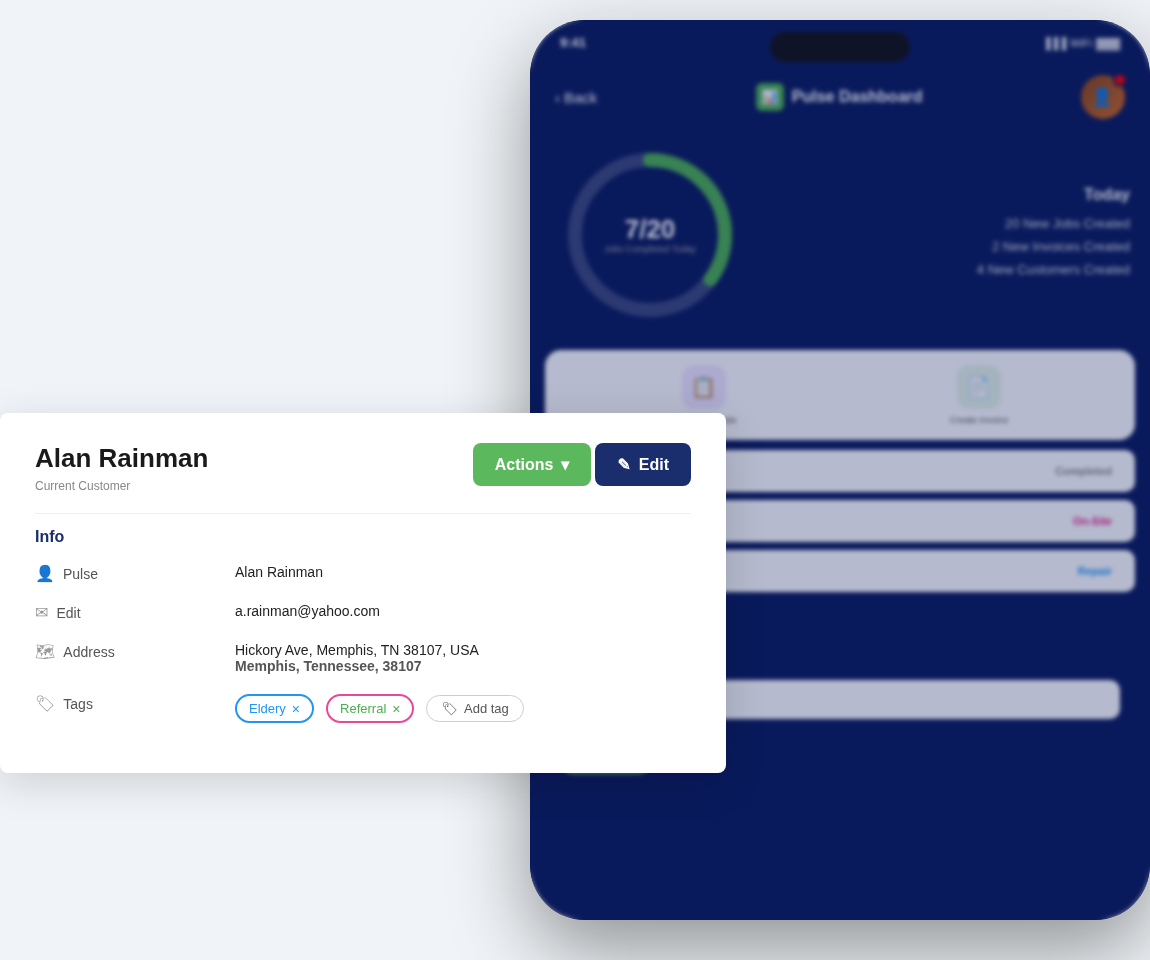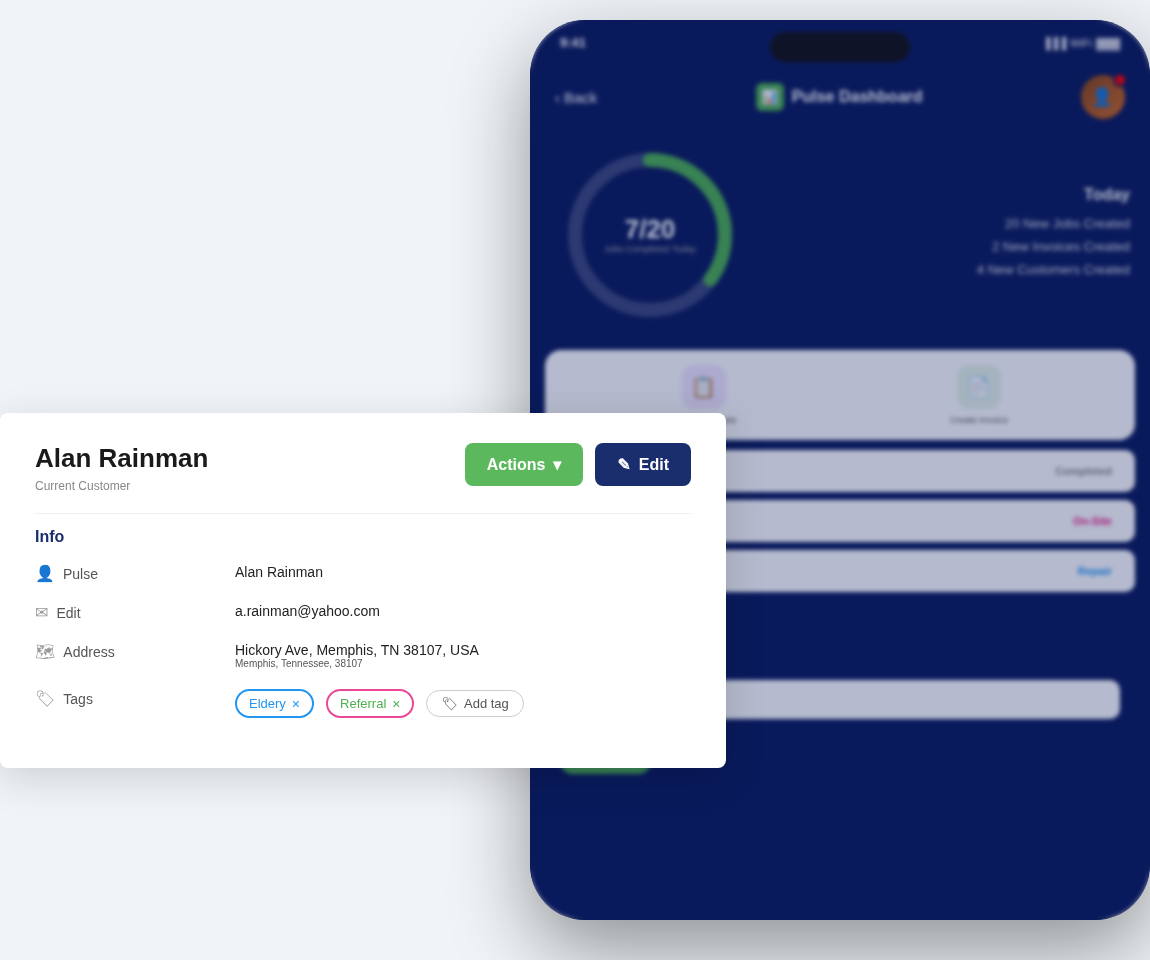--- a/index.html
+++ b/index.html
@@ -333,21 +333,21 @@
       margin-bottom: 5px;
     }
 
     .customer-type {
       font-size: 12px;
       color: #888;
     }
 
     .card-actions {
       display: flex;
-      gap: 12px;
+      gap: 4px;
       align-items: flex-start;
     }
 
     .btn-actions {
       background: #5cb85c;
       color: white;
       border: none;
       border-radius: 8px;
       padding: 12px 22px;
       font-size: 16px;
@@ -405,22 +405,23 @@
       color: #999;
     }
 
     .info-value {
       font-size: 14px;
       color: #222;
       flex: 1;
     }
 
     .info-value-secondary {
-      font-size: 10px;
+      font-size: 14px;
       color: #555;
+      font-weight: bold;
     }
 
     .tags-container {
       display: flex;
       gap: 12px;
       align-items: center;
       flex-wrap: wrap;
     }
 
     .tag {

